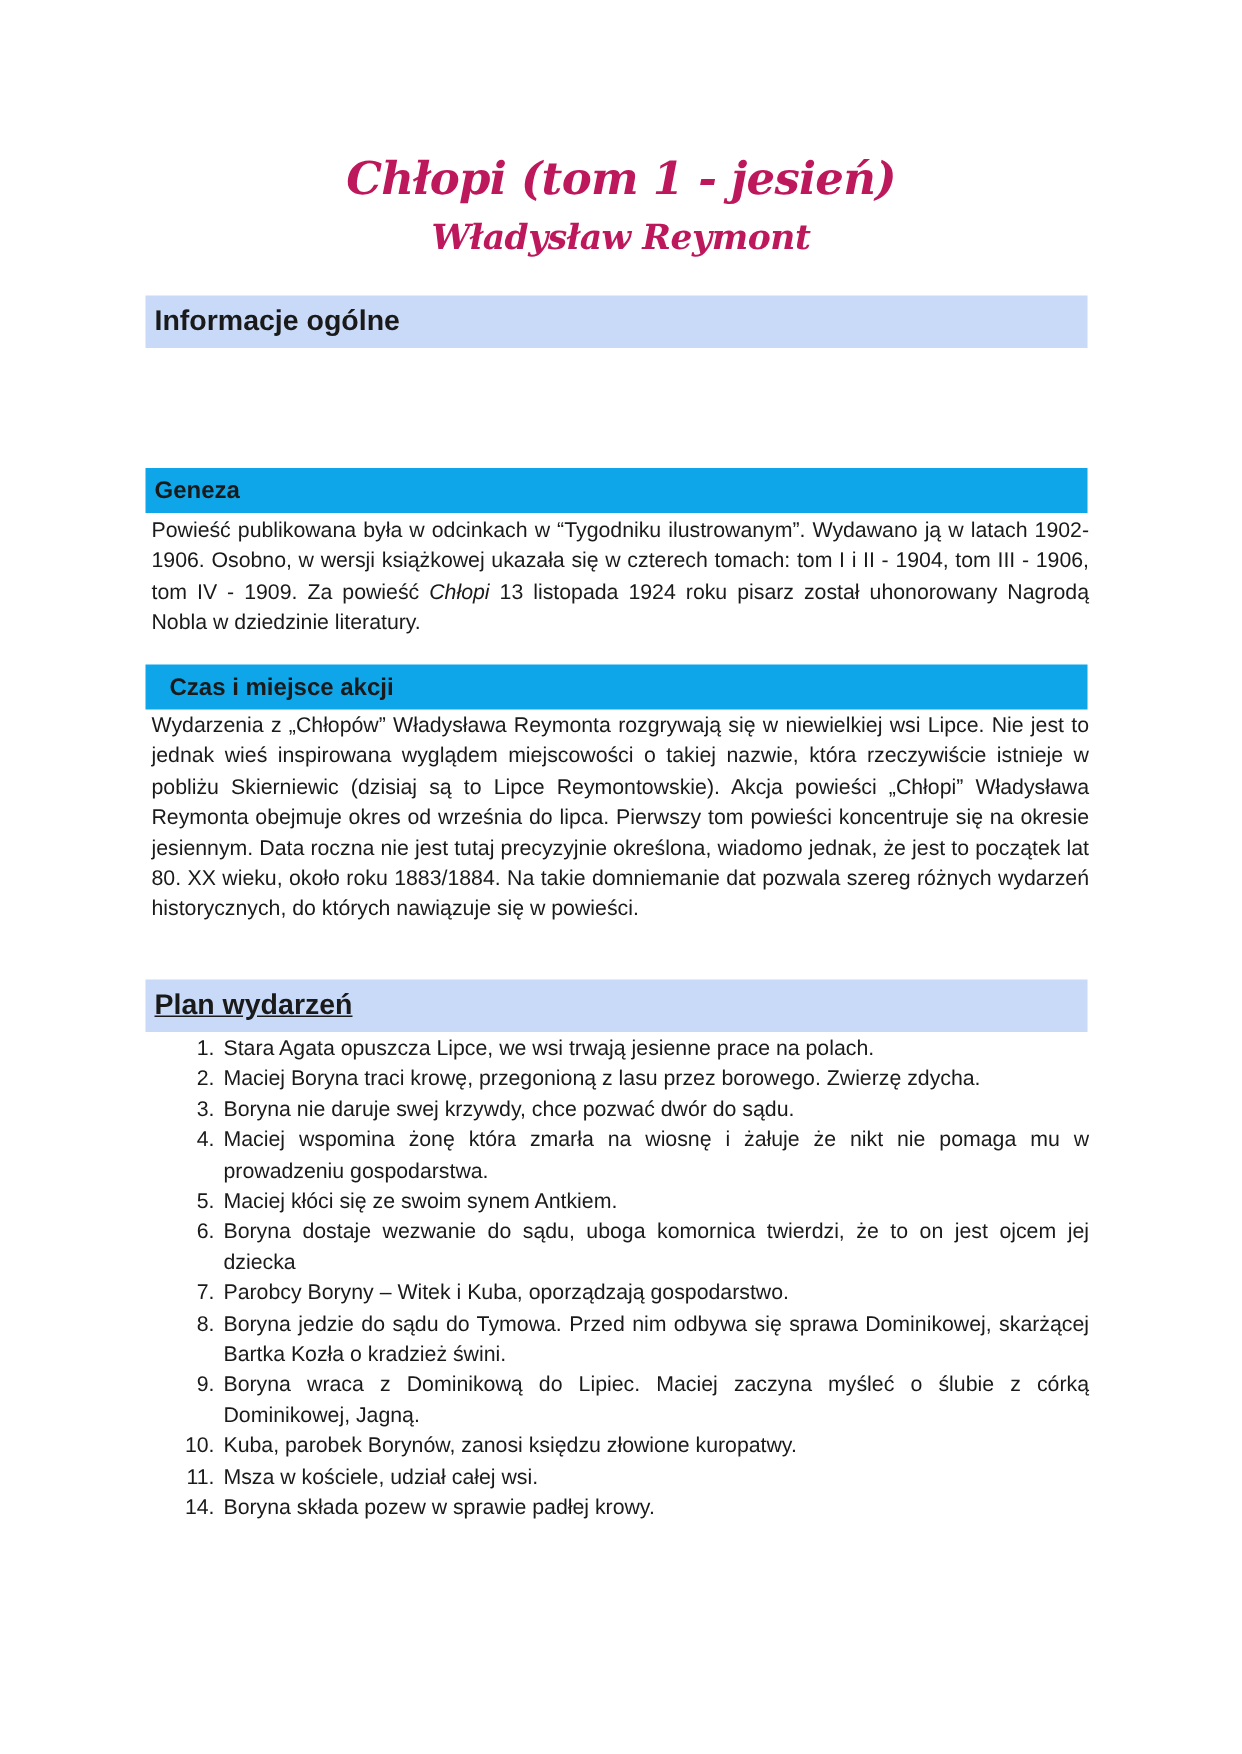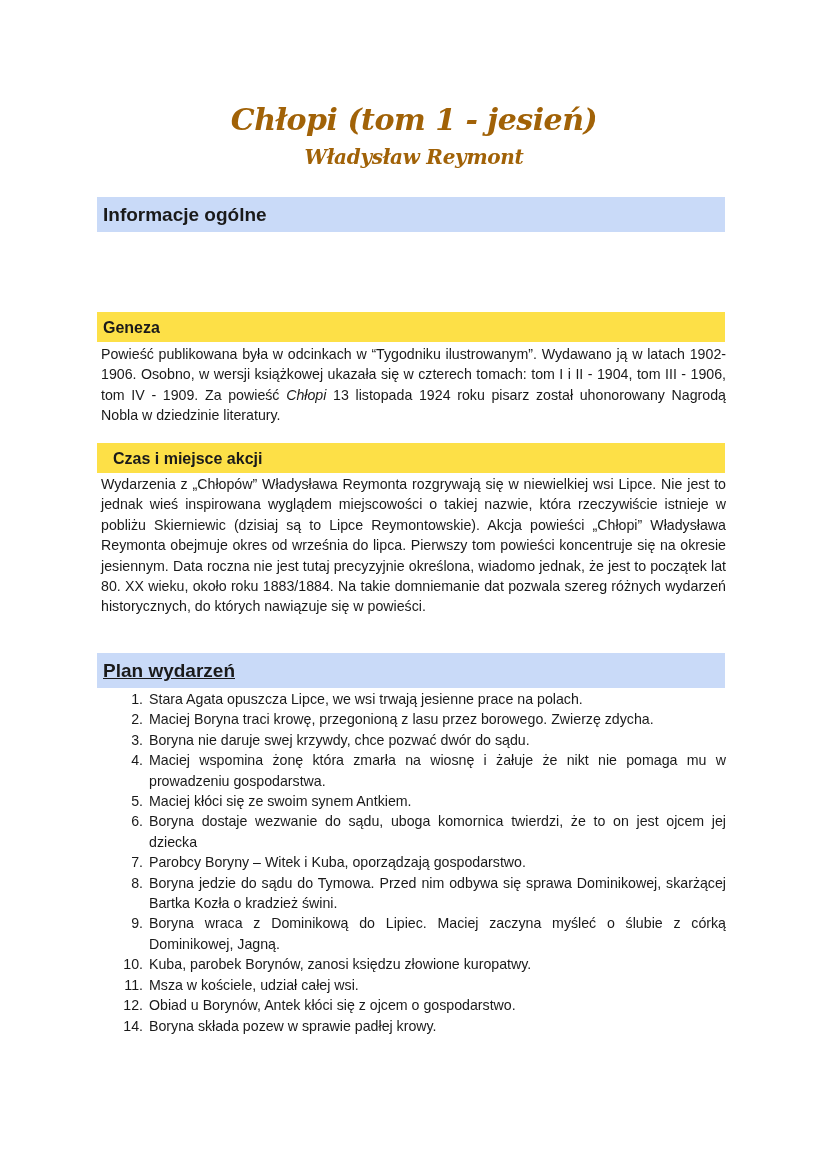--- a/index.html
+++ b/index.html
@@ -1,26 +1,26 @@
 <!DOCTYPE html>
 <html><head>
 <meta charset="utf-8">
 <style>
   html, body { margin: 0; padding: 0; background: #ffffff; }
   body { width: 828px; height: 1169px; position: relative; overflow: hidden;
          font-family: "Liberation Sans", sans-serif; color: #1a1a1a; }
   .page { position: absolute; left: 0; top: 0; width: 828px; height: 1169px; }
   .title { position: absolute; left: 0; width: 828px; text-align: center;
-           font-family: "DejaVu Serif", serif; font-style: italic; font-weight: bold; color: #a16207; }
+           font-family: "DejaVu Serif", serif; font-style: italic; font-weight: bold; color: #be185d; }
   .title.main { top: 102px; font-size: 30px; letter-spacing: -0.5px; }
-  .title.sub { top: 145px; font-size: 20px; letter-spacing: -0.3px; }
+  .title.sub { top: 145px; font-size: 23px; letter-spacing: -0.3px; }
   .section-head { position: absolute; left: 97px; width: 628px; box-sizing: border-box;
                   padding-left: 6px; font-weight: bold; color: #1a1a1a; }
   .blue { background: #c9daf8; }
-  .yellow { background: #fde047; }
+  .yellow { background: #0ea5e9; }
   .h-big { font-size: 19px; height: 35px; line-height: 36px; }
   .h-small { font-size: 16px; height: 30px; line-height: 32px; }
   .text { position: absolute; left: 101px; width: 625px; font-size: 14.2px; line-height: 20.4px; }
   .justify { text-align: justify; }
   .info-line b { font-weight: bold; }
   ol.plan { position: absolute; left: 101px; top: 689px; width: 625px; margin: 0; padding: 0;
             list-style: none; font-size: 14.2px; line-height: 20.4px; }
   ol.plan li { position: relative; padding-left: 48px; text-align: justify; }
   ol.plan li .num { position: absolute; left: 0; width: 42px; text-align: right; }
 </style>
@@ -47,17 +47,16 @@
     <li><span class="num">2.</span><span>Maciej Boryna traci krowę, przegonioną z lasu przez borowego. Zwierzę zdycha.</span></li>
     <li><span class="num">3.</span><span>Boryna nie daruje swej krzywdy, chce pozwać dwór do sądu.</span></li>
     <li><span class="num">4.</span><span>Maciej wspomina żonę która zmarła na wiosnę i żałuje że nikt nie pomaga mu w prowadzeniu gospodarstwa.</span></li>
     <li><span class="num">5.</span><span>Maciej kłóci się ze swoim synem Antkiem.</span></li>
     <li><span class="num">6.</span><span>Boryna dostaje wezwanie do sądu, uboga komornica twierdzi, że to on jest ojcem jej dziecka</span></li>
     <li><span class="num">7.</span><span>Parobcy Boryny – Witek i Kuba, oporządzają gospodarstwo.</span></li>
     <li><span class="num">8.</span><span>Boryna jedzie do sądu do Tymowa. Przed nim odbywa się sprawa Dominikowej, skarżącej Bartka Kozła o kradzież świni.</span></li>
     <li><span class="num">9.</span><span>Boryna wraca z Dominikową do Lipiec. Maciej zaczyna myśleć o ślubie z córką Dominikowej, Jagną.</span></li>
     <li><span class="num">10.</span><span>Kuba, parobek Borynów, zanosi księdzu złowione kuropatwy.</span></li>
     <li><span class="num">11.</span><span>Msza w kościele, udział całej wsi.</span></li>
-    <li><span class="num">12.</span><span>Obiad u Borynów, Antek kłóci się z  ojcem o gospodarstwo.</span></li>
     <li><span class="num">14.</span><span>Boryna składa pozew w sprawie padłej krowy.</span></li>
   </ol>
 
 </div>
 
 </body></html>

